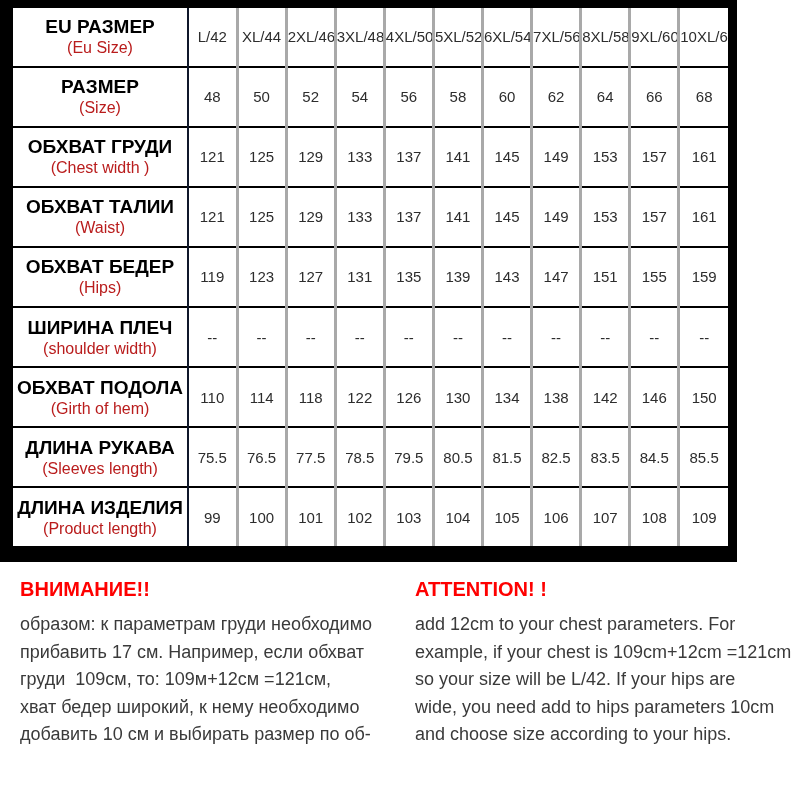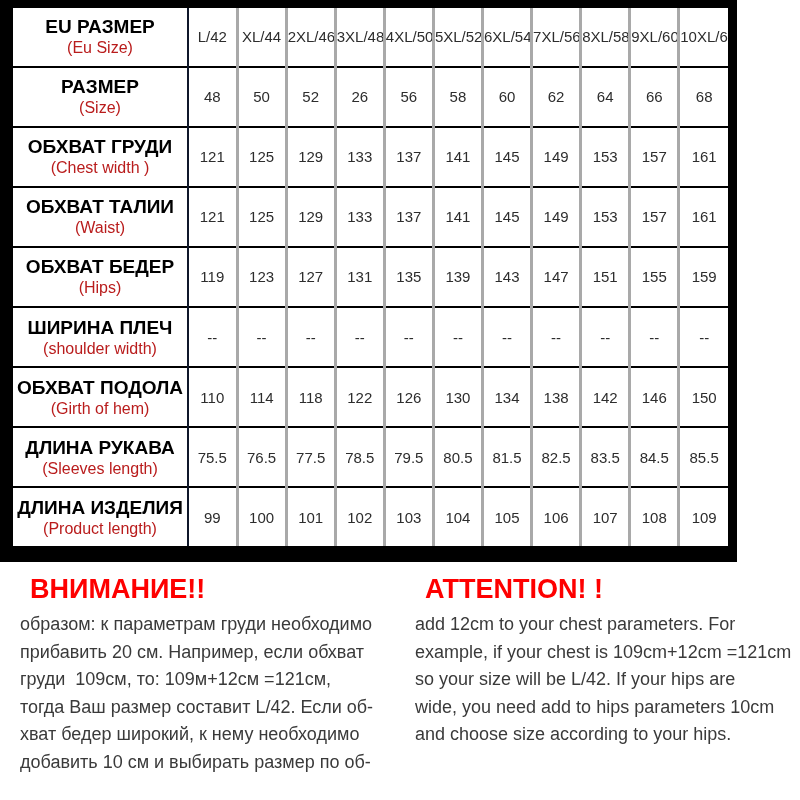--- a/index.html
+++ b/index.html
@@ -29,22 +29,22 @@
   }
   .size-table td.first-val{border-left:2px solid #0f172a;}
   .size-table tr:first-child th,.size-table tr:first-child td{border-top:none;}
   .lbl-ru{font-weight:bold;font-size:19px;color:#000000;line-height:22px;}
   .lbl-en{font-size:16px;color:#b91c1c;line-height:19px;}
   
   .notes{display:flex;padding:12px 0 0 20px;}
   .note{width:375px;}
   .note-ru{margin-right:20px;}
   .note-heading{
-    font-weight:bold;font-size:27px;line-height:30px;
-    margin:0 0 7px 10px;
+    font-weight:bold;font-size:20px;line-height:30px;
+    margin:0 0 7px 0;
   }
   .note-line{
     font-size:18px;line-height:27.5px;color:#3a3a3a;white-space:pre;
     font-family:"Liberation Sans",sans-serif;
   }
 </style>
 </head>
 <body>
 
 <div class="canvas">
@@ -70,21 +70,21 @@
             <td>10XL/60</td>
           </tr>
           <tr>
             <th>
               <div class="lbl-ru">РАЗМЕР</div>
               <div class="lbl-en">(Size)</div>
             </th>
             <td class="first-val">48</td>
             <td>50</td>
             <td>52</td>
-            <td>26</td>
+            <td>54</td>
             <td>56</td>
             <td>58</td>
             <td>60</td>
             <td>62</td>
             <td>64</td>
             <td>66</td>
             <td>68</td>
           </tr>
           <tr>
             <th>
@@ -207,23 +207,22 @@
           </tr>
         </tbody>
     </table>
   </div>
 
   <div class="notes">
     <div class="note note-ru">
       <div class="note-heading" style="color: rgb(254, 0, 0);">ВНИМАНИЕ!!</div>
       <div class="note-body">
           <div class="note-line">образом: к параметрам груди необходимо</div>
-          <div class="note-line">прибавить 20 см. Например, если обхват</div>
+          <div class="note-line">прибавить 17 см. Например, если обхват</div>
           <div class="note-line">груди  109см, то: 109м+12см =121см,</div>
-          <div class="note-line">тогда Ваш размер составит L/42. Если об-</div>
           <div class="note-line">хват бедер широкий, к нему необходимо</div>
           <div class="note-line">добавить 10 см и выбирать размер по об-</div>
         </div>
     </div>
     <div class="note note-en">
       <div class="note-heading" style="color: rgb(254, 0, 0);">ATTENTION! !</div>
       <div class="note-body">
           <div class="note-line">add 12cm to your chest parameters. For</div>
           <div class="note-line">example, if your chest is 109cm+12cm =121cm</div>
           <div class="note-line">so your size will be L/42. If your hips are</div>

